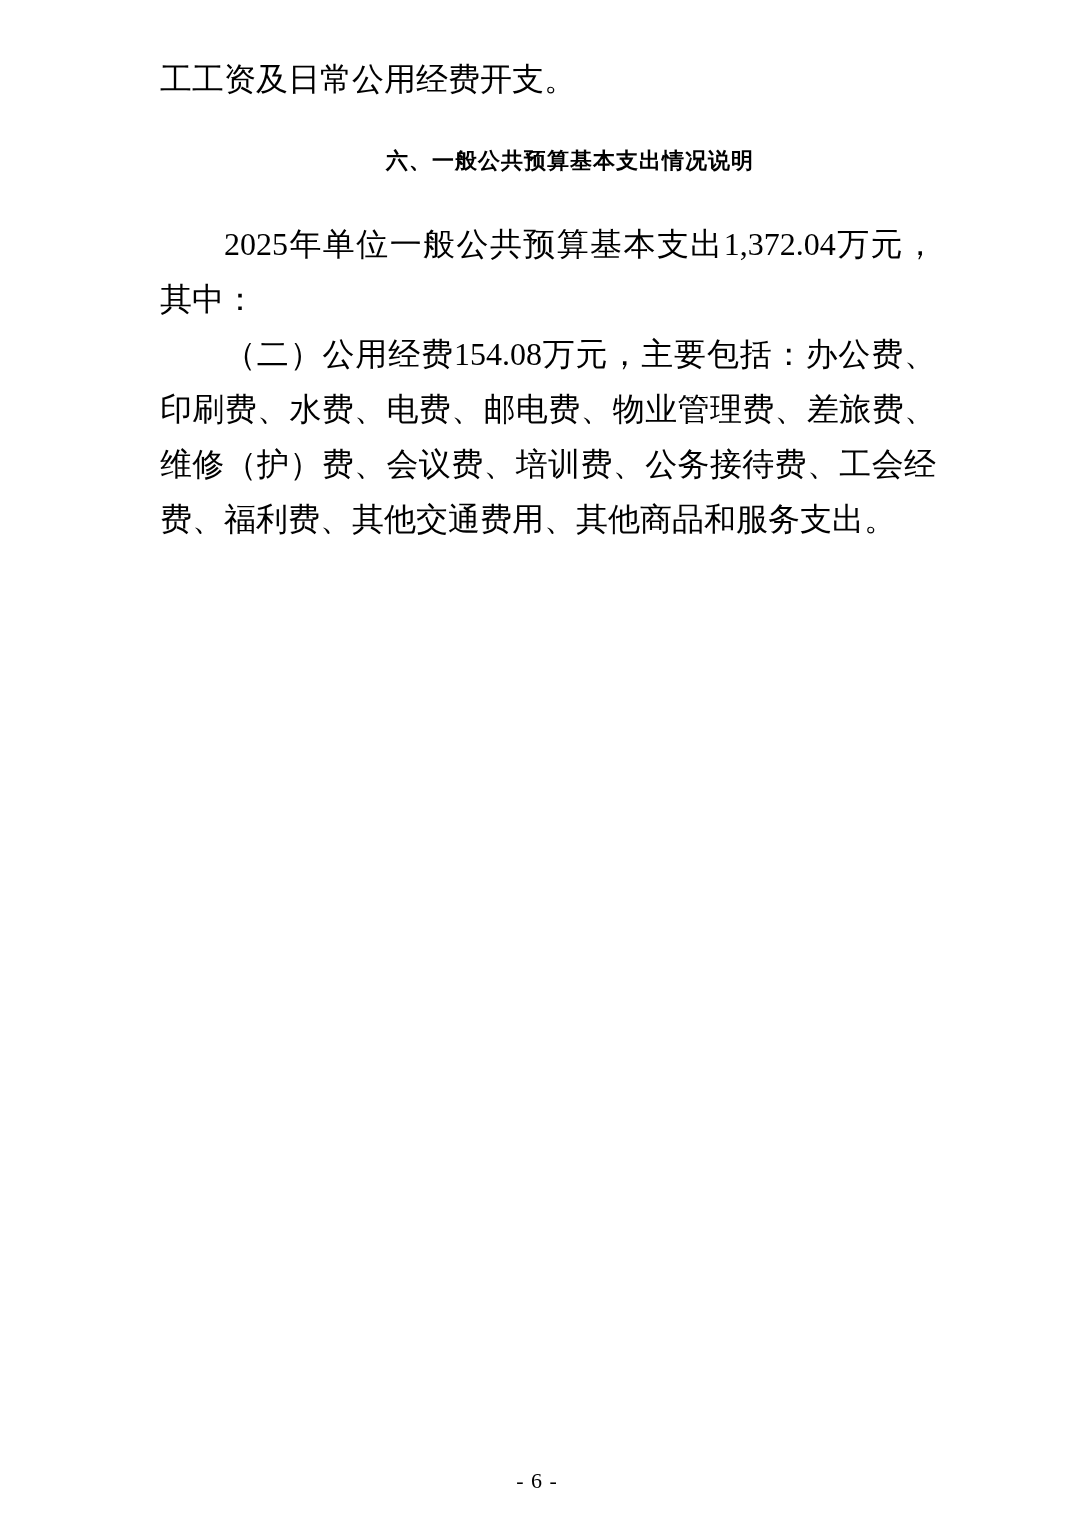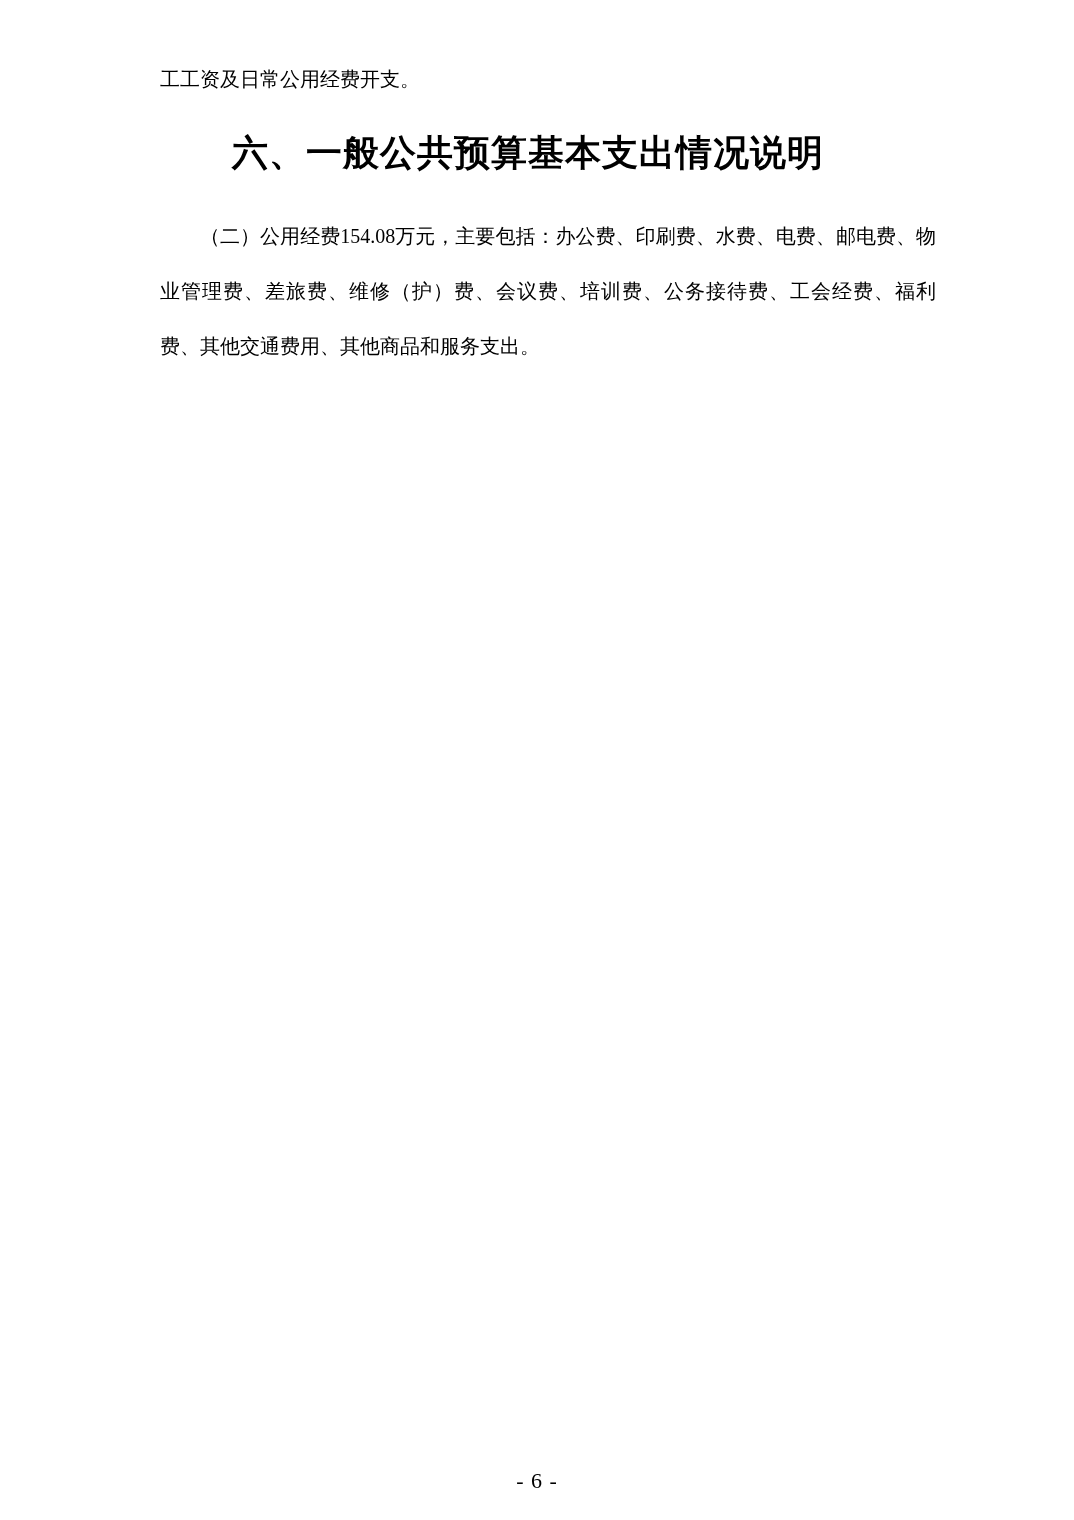--- a/index.html
+++ b/index.html
@@ -18,37 +18,38 @@
   .page {
     position: absolute;
     inset: 0;
     background: #ffffff;
   }
   .content {
     padding: 52px 138px 0 160px;
   }
   p.para {
     margin: 0;
-    font-size: 20px;
+    font-size: 32px;
     line-height: 55px;
     text-align: justify;
     text-justify: inter-character;
     word-break: break-all;
   }
   p.para.indent {
     text-indent: 2em;
   }
   h2.heading {
-    margin: 26px 0 36px 0;
-    font-size: 36px;
+    margin: 34px 0 36px 0;
+    font-size: 22px;
     line-height: 40px;
     font-family: "Liberation Sans", sans-serif;
     font-weight: 700;
     text-indent: 2em;
     letter-spacing: 1px;
+    text-align: center;
   }
   .footer {
     position: absolute;
     top: 1468px;
     left: 0;
     right: 0;
     text-align: center;
     font-size: 22px;
     letter-spacing: 1px;
   }
@@ -59,20 +60,21 @@
 <div class="page">
   <div class="content">
 
     <p class="para">工工资及日常公用经费开支。</p>
 
 
 
 
     <h2 class="heading">六、一般公共预算基本支出情况说明</h2>
 
+    <p class="para indent">2025年单位一般公共预算基本支出1,372.04万元，其中：</p>
 
 
     <p class="para indent">（二）公用经费154.08万元，主要包括：办公费、印刷费、水费、电费、邮电费、物业管理费、差旅费、维修（护）费、会议费、培训费、公务接待费、工会经费、福利费、其他交通费用、其他商品和服务支出。</p>
 
 
   </div>
 
   <div class="footer">- 6 -</div>
 </div>
 

